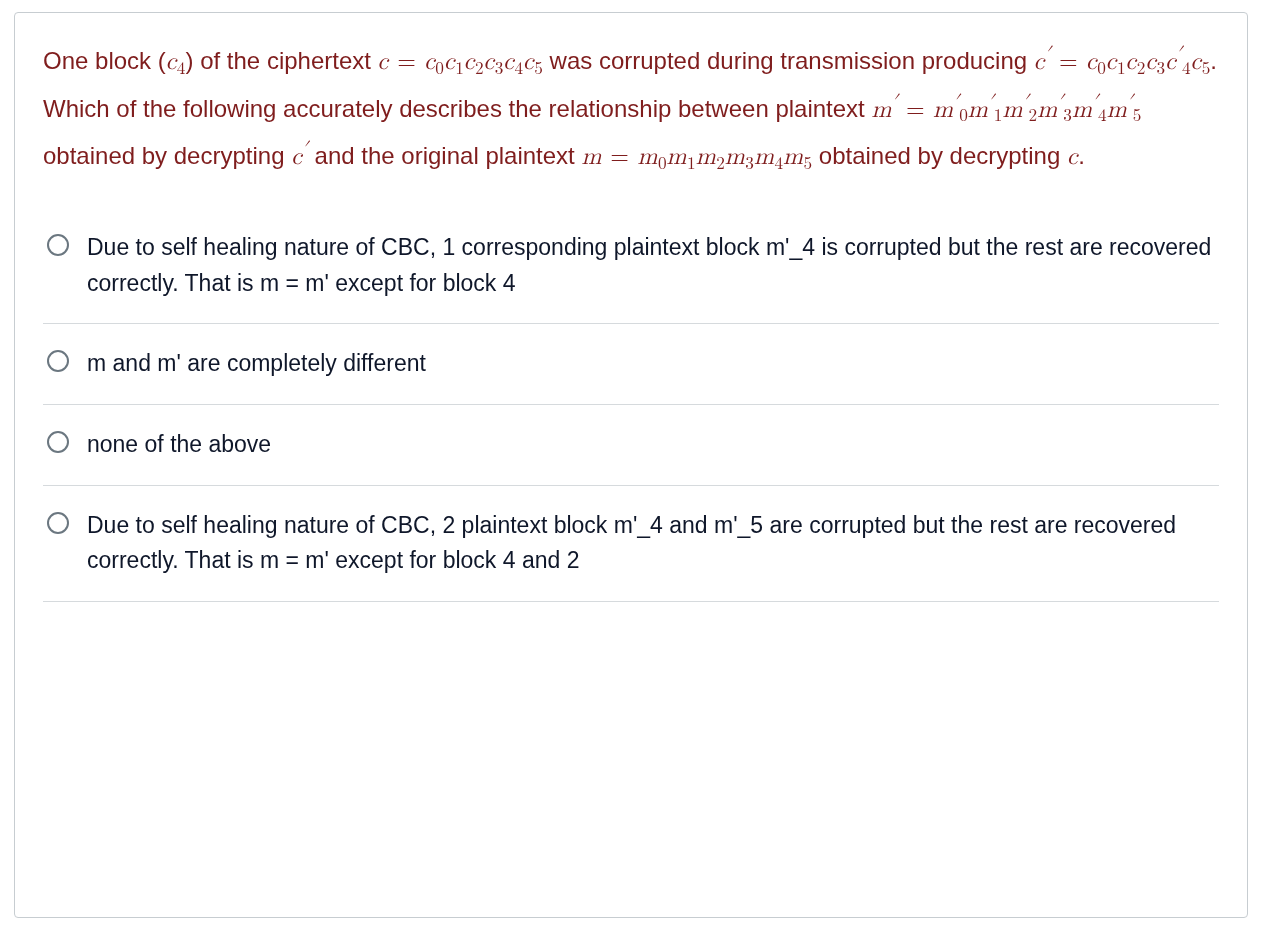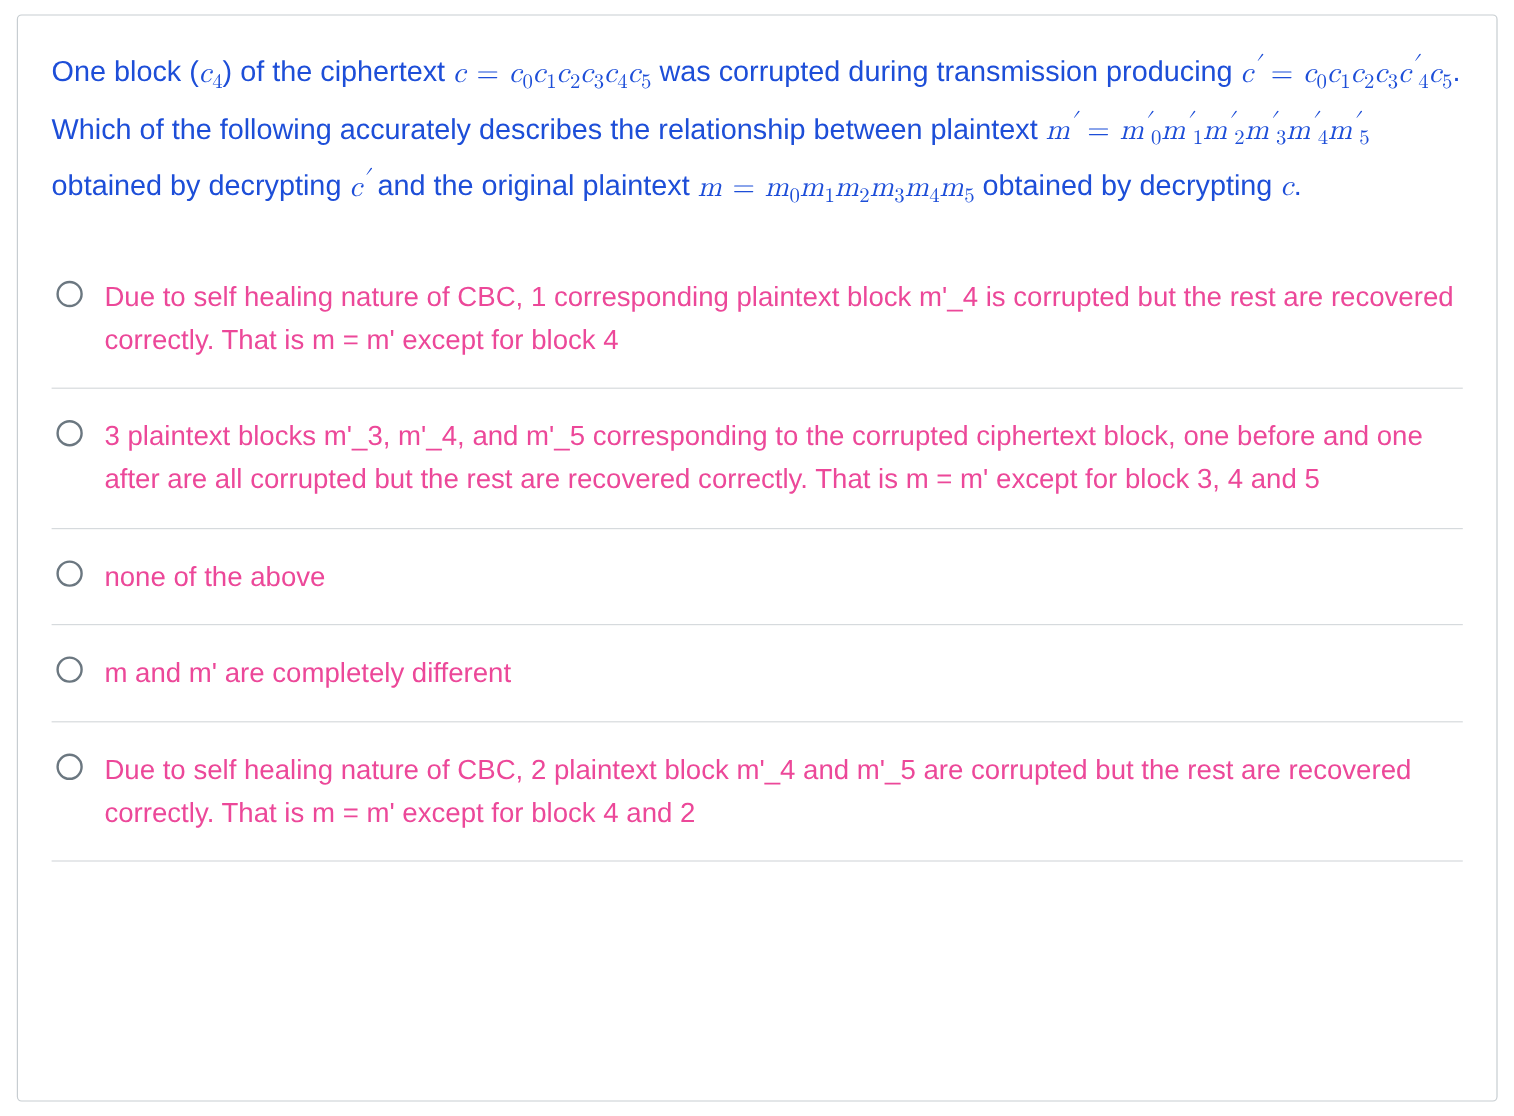--- a/index.html
+++ b/index.html
@@ -18,21 +18,21 @@
   .card {
     border: 1px solid #c7cdd1;
     border-radius: 4px;
     box-sizing: border-box;
     height: 100%;
     padding: 24px 28px 8px 28px;
   }
   .question {
     font-size: 24px;
     line-height: 1.85;
-    color: #1d4ed8;
+    color: #7f1d1d;
     margin-bottom: 28px;
   }
 
   
   .answers {
     border-bottom: 1px solid #d6dadd;
   }
   .answer {
     display: flex;
     align-items: flex-start;
@@ -50,21 +50,21 @@
     border: 2px solid #6b7780;
     border-radius: 50%;
     margin-top: 4px;
     box-sizing: border-box;
     background: #fff;
     cursor: pointer;
   }
   .answer-text {
     font-size: 23px;
     line-height: 1.55;
-    color: #ec4899;
+    color: #0f172a;
   }
 
   
   .math {
     font-family: "Cambria Math", "Latin Modern Math", "STIXGeneral", Georgia, "Times New Roman", serif;
     font-style: italic;
     white-space: nowrap;
   }
   .math .rm {
     font-style: normal;
@@ -96,33 +96,29 @@
     <span>One block (</span><span class="math"><span class="c">c</span><span class="sub">4</span></span><span>) of the ciphertext </span><span class="math"><span class="c">c</span><span class="eq rm">=</span><span class="c">c</span><span class="sub">0</span><span class="c">c</span><span class="sub">1</span><span class="c">c</span><span class="sub">2</span><span class="c">c</span><span class="sub">3</span><span class="c">c</span><span class="sub">4</span><span class="c">c</span><span class="sub">5</span></span><span> was corrupted during transmission producing </span><span class="math"><span class="c">c</span><span class="sup">′</span><span class="eq rm">=</span><span class="c">c</span><span class="sub">0</span><span class="c">c</span><span class="sub">1</span><span class="c">c</span><span class="sub">2</span><span class="c">c</span><span class="sub">3</span><span class="c">c</span><span class="sup">′</span><span class="sub">4</span><span class="c">c</span><span class="sub">5</span></span><span>. Which of the following accurately describes the relationship between plaintext </span><span class="math"><span class="m">m</span><span class="sup">′</span><span class="eq rm">=</span><span class="m">m</span><span class="sup">′</span><span class="sub">0</span><span class="m">m</span><span class="sup">′</span><span class="sub">1</span><span class="m">m</span><span class="sup">′</span><span class="sub">2</span><span class="m">m</span><span class="sup">′</span><span class="sub">3</span><span class="m">m</span><span class="sup">′</span><span class="sub">4</span><span class="m">m</span><span class="sup">′</span><span class="sub">5</span></span><span> obtained by decrypting </span><span class="math"><span class="c">c</span><span class="sup">′</span></span><span> and the original plaintext </span><span class="math"><span class="m">m</span><span class="eq rm">=</span><span class="m">m</span><span class="sub">0</span><span class="m">m</span><span class="sub">1</span><span class="m">m</span><span class="sub">2</span><span class="m">m</span><span class="sub">3</span><span class="m">m</span><span class="sub">4</span><span class="m">m</span><span class="sub">5</span></span><span> obtained by decrypting </span><span class="math"><span class="c">c</span></span><span>.</span>
   </div>
 
   <div class="answers">
 
     <label class="answer">
       <span class="radio"></span>
       <span class="answer-text">Due to self healing nature of CBC, 1 corresponding plaintext block m'_4 is corrupted but the rest are recovered correctly. That is m = m' except for block 4</span>
     </label>
 
+
     <label class="answer">
       <span class="radio"></span>
-      <span class="answer-text">3 plaintext blocks m'_3, m'_4, and m'_5 corresponding to the corrupted ciphertext block, one before and one after are all corrupted but the rest are recovered correctly. That is m = m' except for block 3, 4 and 5</span>
+      <span class="answer-text">m and m' are completely different</span>
     </label>
 
     <label class="answer">
       <span class="radio"></span>
       <span class="answer-text">none of the above</span>
-    </label>
-
-    <label class="answer">
-      <span class="radio"></span>
-      <span class="answer-text">m and m' are completely different</span>
     </label>
 
     <label class="answer">
       <span class="radio"></span>
       <span class="answer-text">Due to self healing nature of CBC, 2 plaintext block m'_4 and m'_5 are corrupted but the rest are recovered correctly. That is m = m' except for block 4 and 2</span>
     </label>
 
   </div>
 
 </div>

